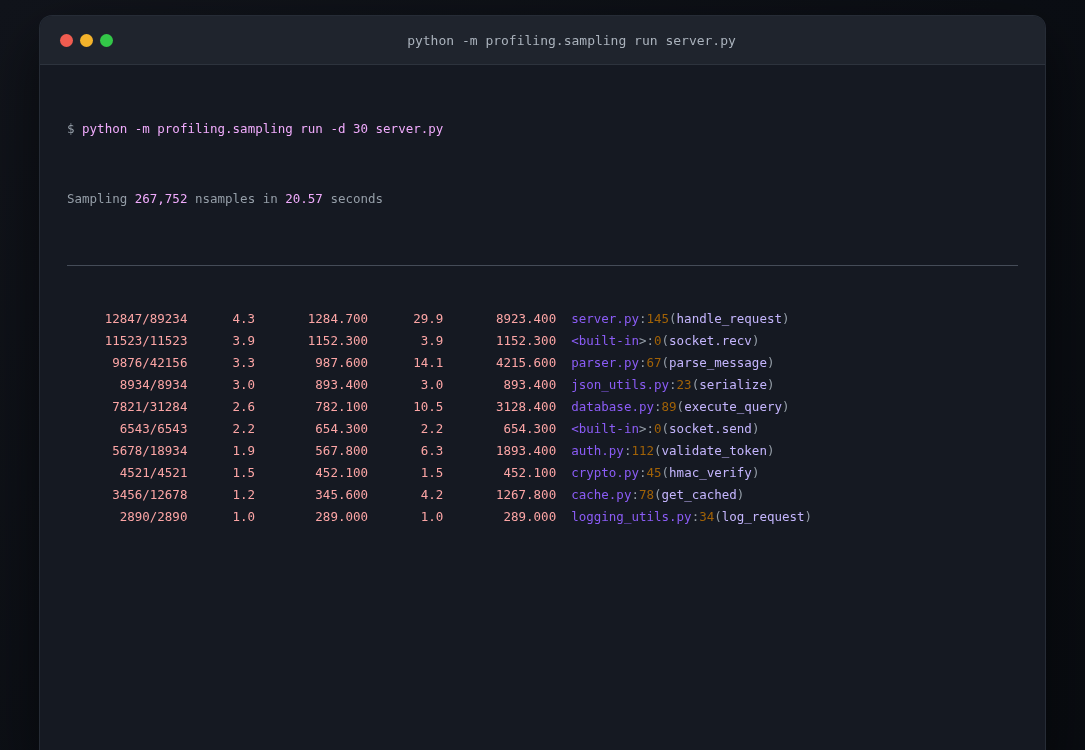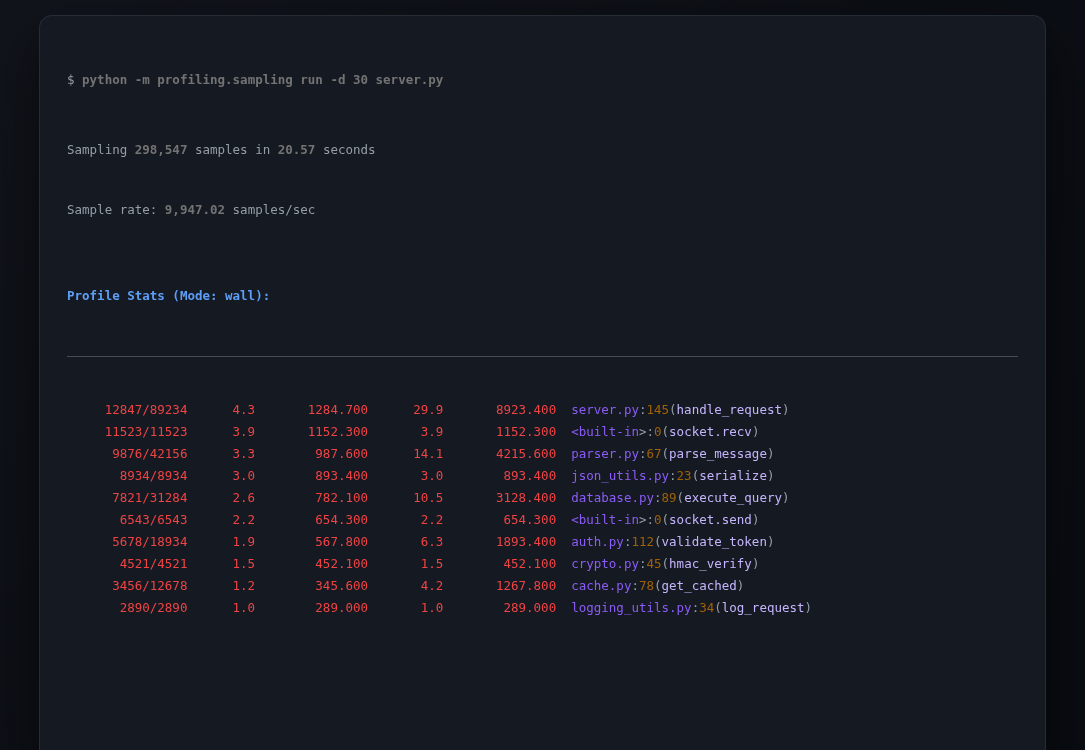--- a/index.html
+++ b/index.html
@@ -32,36 +32,42 @@
     font-size:12.5px;line-height:16px;color:#c9d0d8;white-space:pre;
   }
   .line{white-space:pre;}
   .cmd{margin-bottom:22px;}
   .info{margin-bottom:12px;}
   .stats-title{margin-top:26px;margin-bottom:6px;}
   .divider{border:none;border-top:1px solid #454c58;margin:14px 0 0 0;width:951px;}
   .stats-rows{margin-top:10px;line-height:22px;}
   
   .gy{color:#959ea8;}
-  .wh{color:#ef4444;}
+  .wh{color:#fca5a5;}
   .g{color:#8b5cf6;text-align:center;}
-  .gb{color:#737373;font-weight:bold;}
+  .gb{color:#f0abfc;font-weight:normal;}
   .bl{color:#c4b5fd;}
   .or{color:#a16207;}
   .hb{color:#5d9ef6;font-weight:bold;}
 </style>
 </head>
 <body>
 
 <div class="window">
+  <div class="titlebar">
+    <div class="dots">
+      <span class="dot red"></span>
+      <span class="dot yellow"></span>
+      <span class="dot green"></span>
+    </div>
+    <div class="title">python -m profiling.sampling run server.py</div>
+  </div>
   <div class="content">
     <div class="line cmd"><span class="gy">$ </span><span class="gb">python -m profiling.sampling run -d 30 server.py</span></div>
-    <div class="line info"><span class="gy">Sampling </span><span class="gb">298,547</span><span class="gy"> samples in </span><span class="gb">20.57</span><span class="gy"> seconds</span></div>
-    <div class="line info"><span class="gy">Sample rate: </span><span class="gb">9,947.02</span><span class="gy"> samples/sec</span></div>
-    <div class="line hb stats-title">Profile Stats (Mode: wall):</div>
+    <div class="line info"><span class="gy">Sampling </span><span class="gb">267,752</span><span class="gy"> nsamples in </span><span class="gb">20.57</span><span class="gy"> seconds</span></div>
     <hr class="divider">
     <div class="stats-rows"><div class="line"><span class="wh">     12847/89234      4.3       1284.700      29.9       8923.400  </span><span class="g">server.py</span><span class="gy">:</span><span class="or">145</span><span class="gy">(</span><span class="bl">handle_request</span><span class="gy">)</span></div><div class="line"><span class="wh">     11523/11523      3.9       1152.300       3.9       1152.300  </span><span class="g">&lt;built-in</span><span class="gy">&gt;:</span><span class="or">0</span><span class="gy">(</span><span class="bl">socket.recv</span><span class="gy">)</span></div><div class="line"><span class="wh">      9876/42156      3.3        987.600      14.1       4215.600  </span><span class="g">parser.py</span><span class="gy">:</span><span class="or">67</span><span class="gy">(</span><span class="bl">parse_message</span><span class="gy">)</span></div><div class="line"><span class="wh">       8934/8934      3.0        893.400       3.0        893.400  </span><span class="g">json_utils.py</span><span class="gy">:</span><span class="or">23</span><span class="gy">(</span><span class="bl">serialize</span><span class="gy">)</span></div><div class="line"><span class="wh">      7821/31284      2.6        782.100      10.5       3128.400  </span><span class="g">database.py</span><span class="gy">:</span><span class="or">89</span><span class="gy">(</span><span class="bl">execute_query</span><span class="gy">)</span></div><div class="line"><span class="wh">       6543/6543      2.2        654.300       2.2        654.300  </span><span class="g">&lt;built-in</span><span class="gy">&gt;:</span><span class="or">0</span><span class="gy">(</span><span class="bl">socket.send</span><span class="gy">)</span></div><div class="line"><span class="wh">      5678/18934      1.9        567.800       6.3       1893.400  </span><span class="g">auth.py</span><span class="gy">:</span><span class="or">112</span><span class="gy">(</span><span class="bl">validate_token</span><span class="gy">)</span></div><div class="line"><span class="wh">       4521/4521      1.5        452.100       1.5        452.100  </span><span class="g">crypto.py</span><span class="gy">:</span><span class="or">45</span><span class="gy">(</span><span class="bl">hmac_verify</span><span class="gy">)</span></div><div class="line"><span class="wh">      3456/12678      1.2        345.600       4.2       1267.800  </span><span class="g">cache.py</span><span class="gy">:</span><span class="or">78</span><span class="gy">(</span><span class="bl">get_cached</span><span class="gy">)</span></div><div class="line"><span class="wh">       2890/2890      1.0        289.000       1.0        289.000  </span><span class="g">logging_utils.py</span><span class="gy">:</span><span class="or">34</span><span class="gy">(</span><span class="bl">log_request</span><span class="gy">)</span></div></div>
     
     
     
     
     
   </div>
 </div>
 

